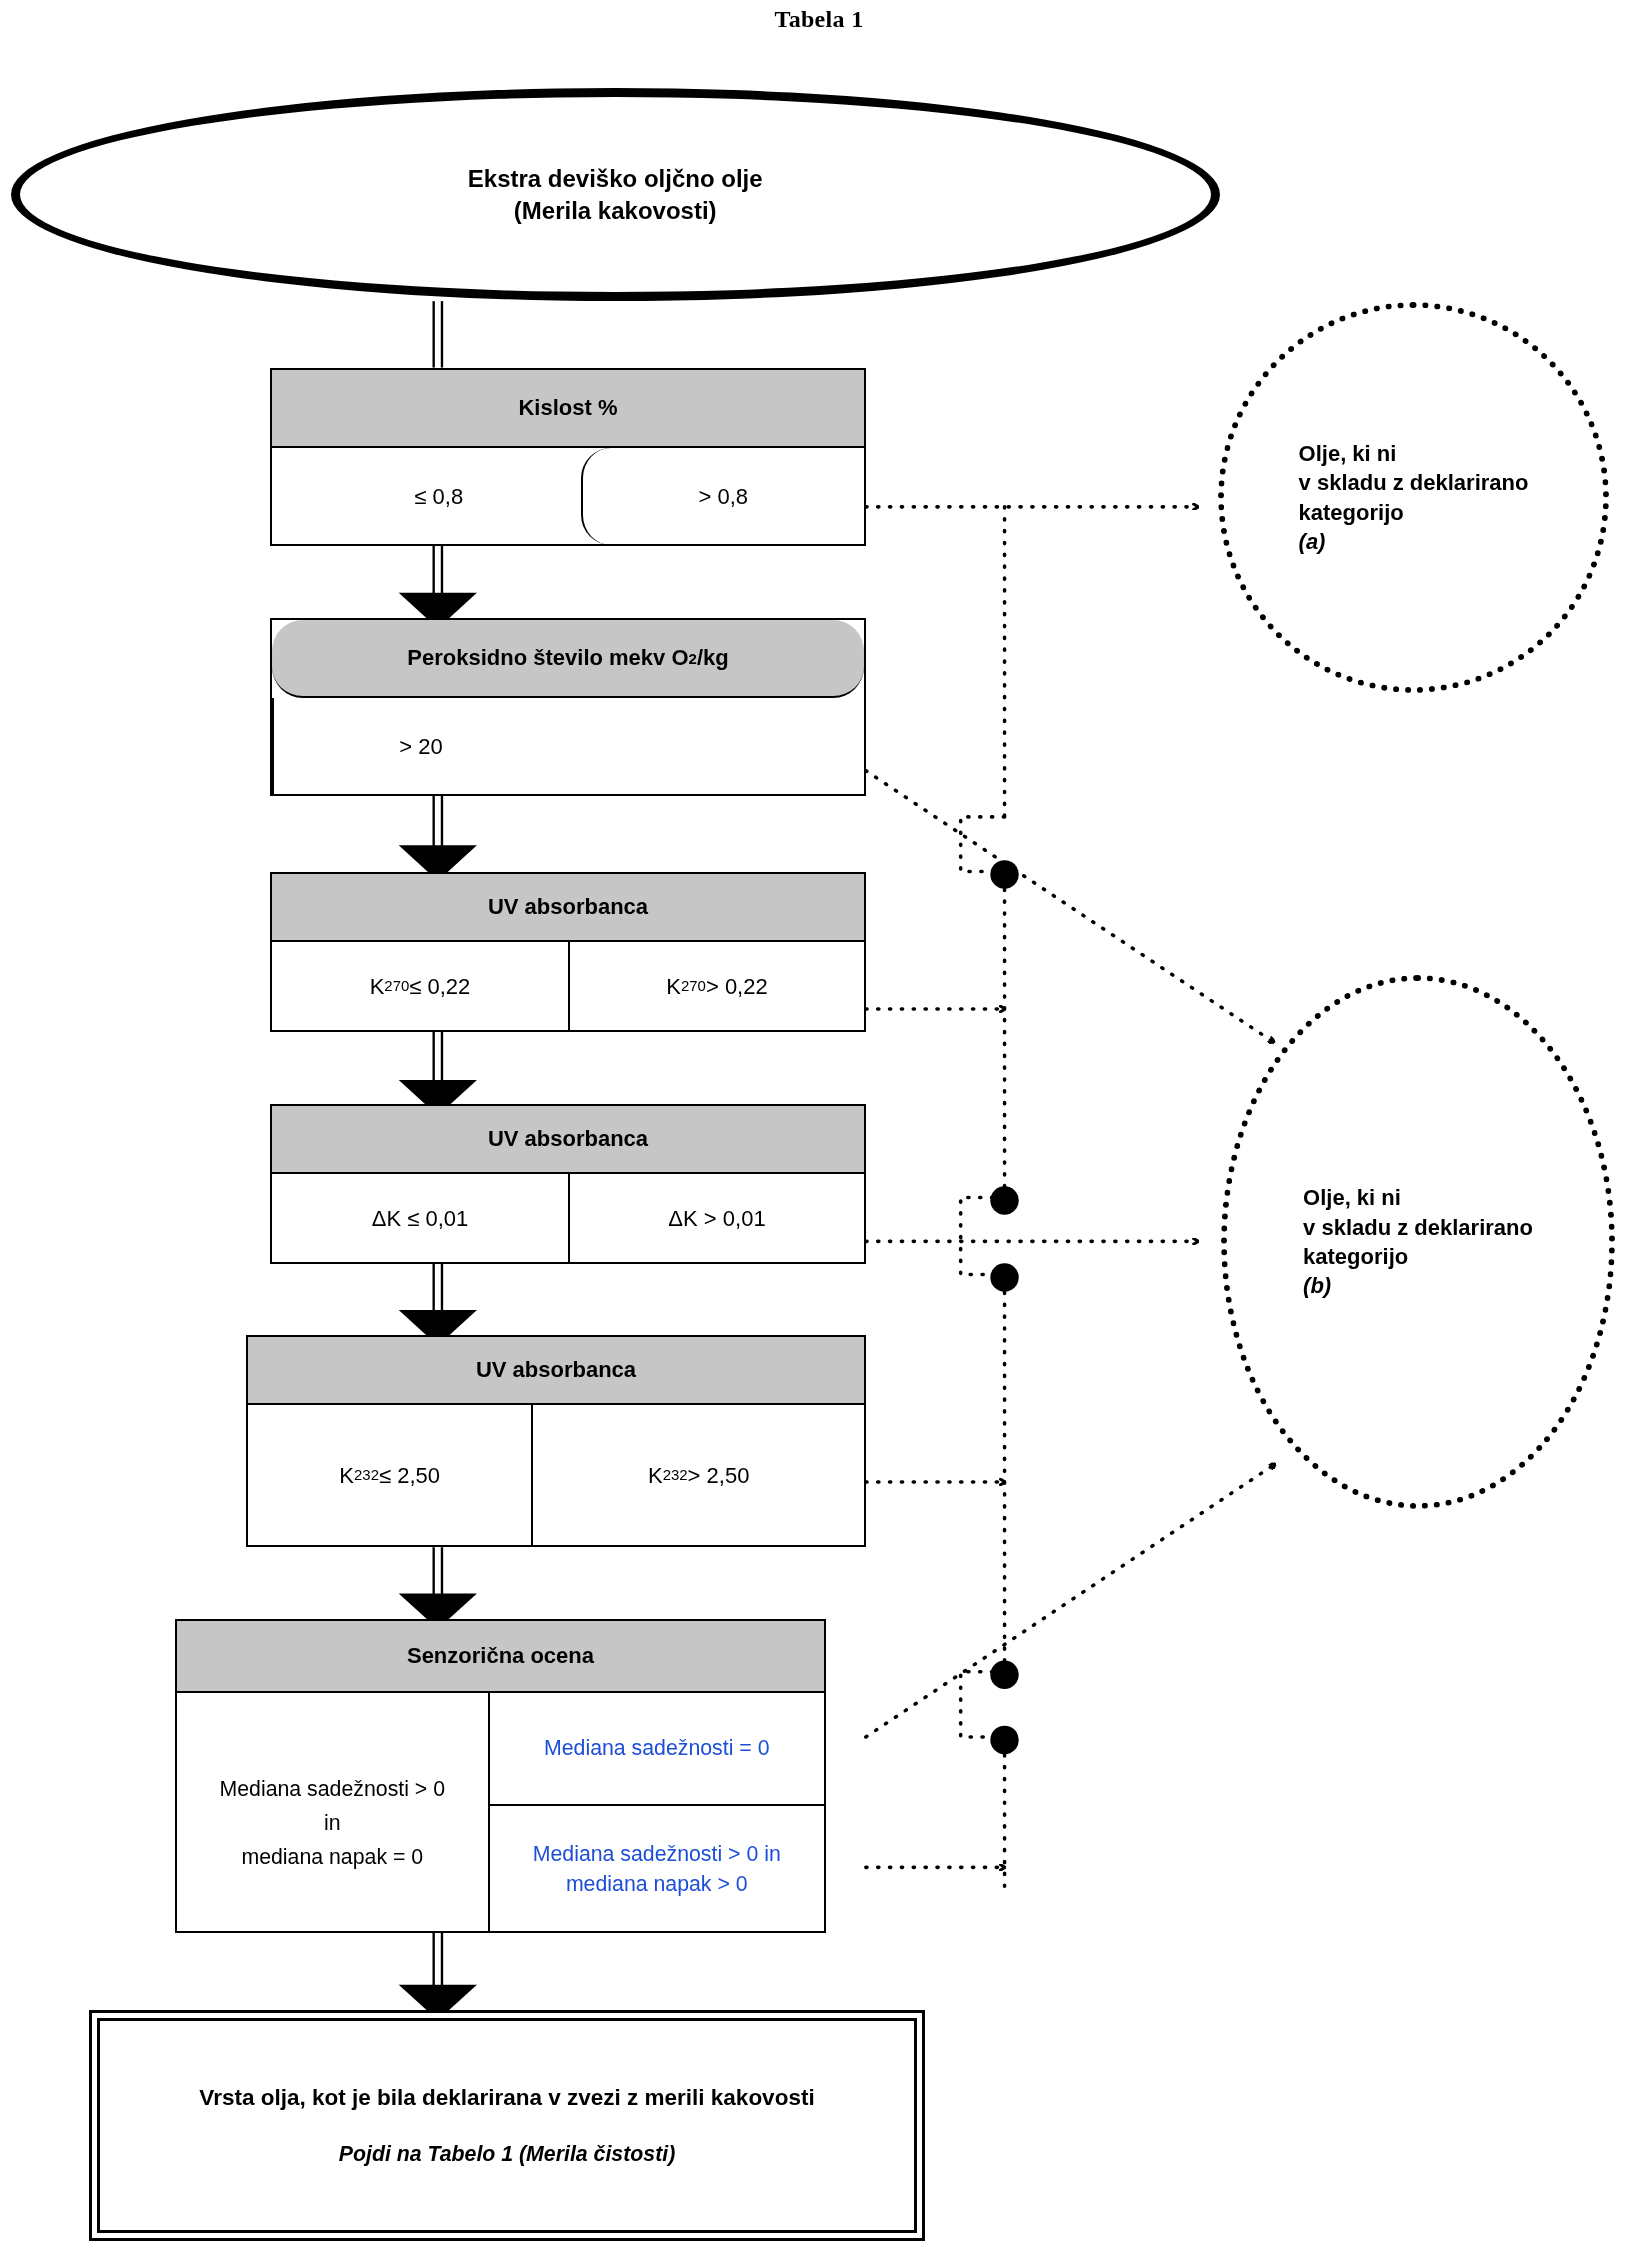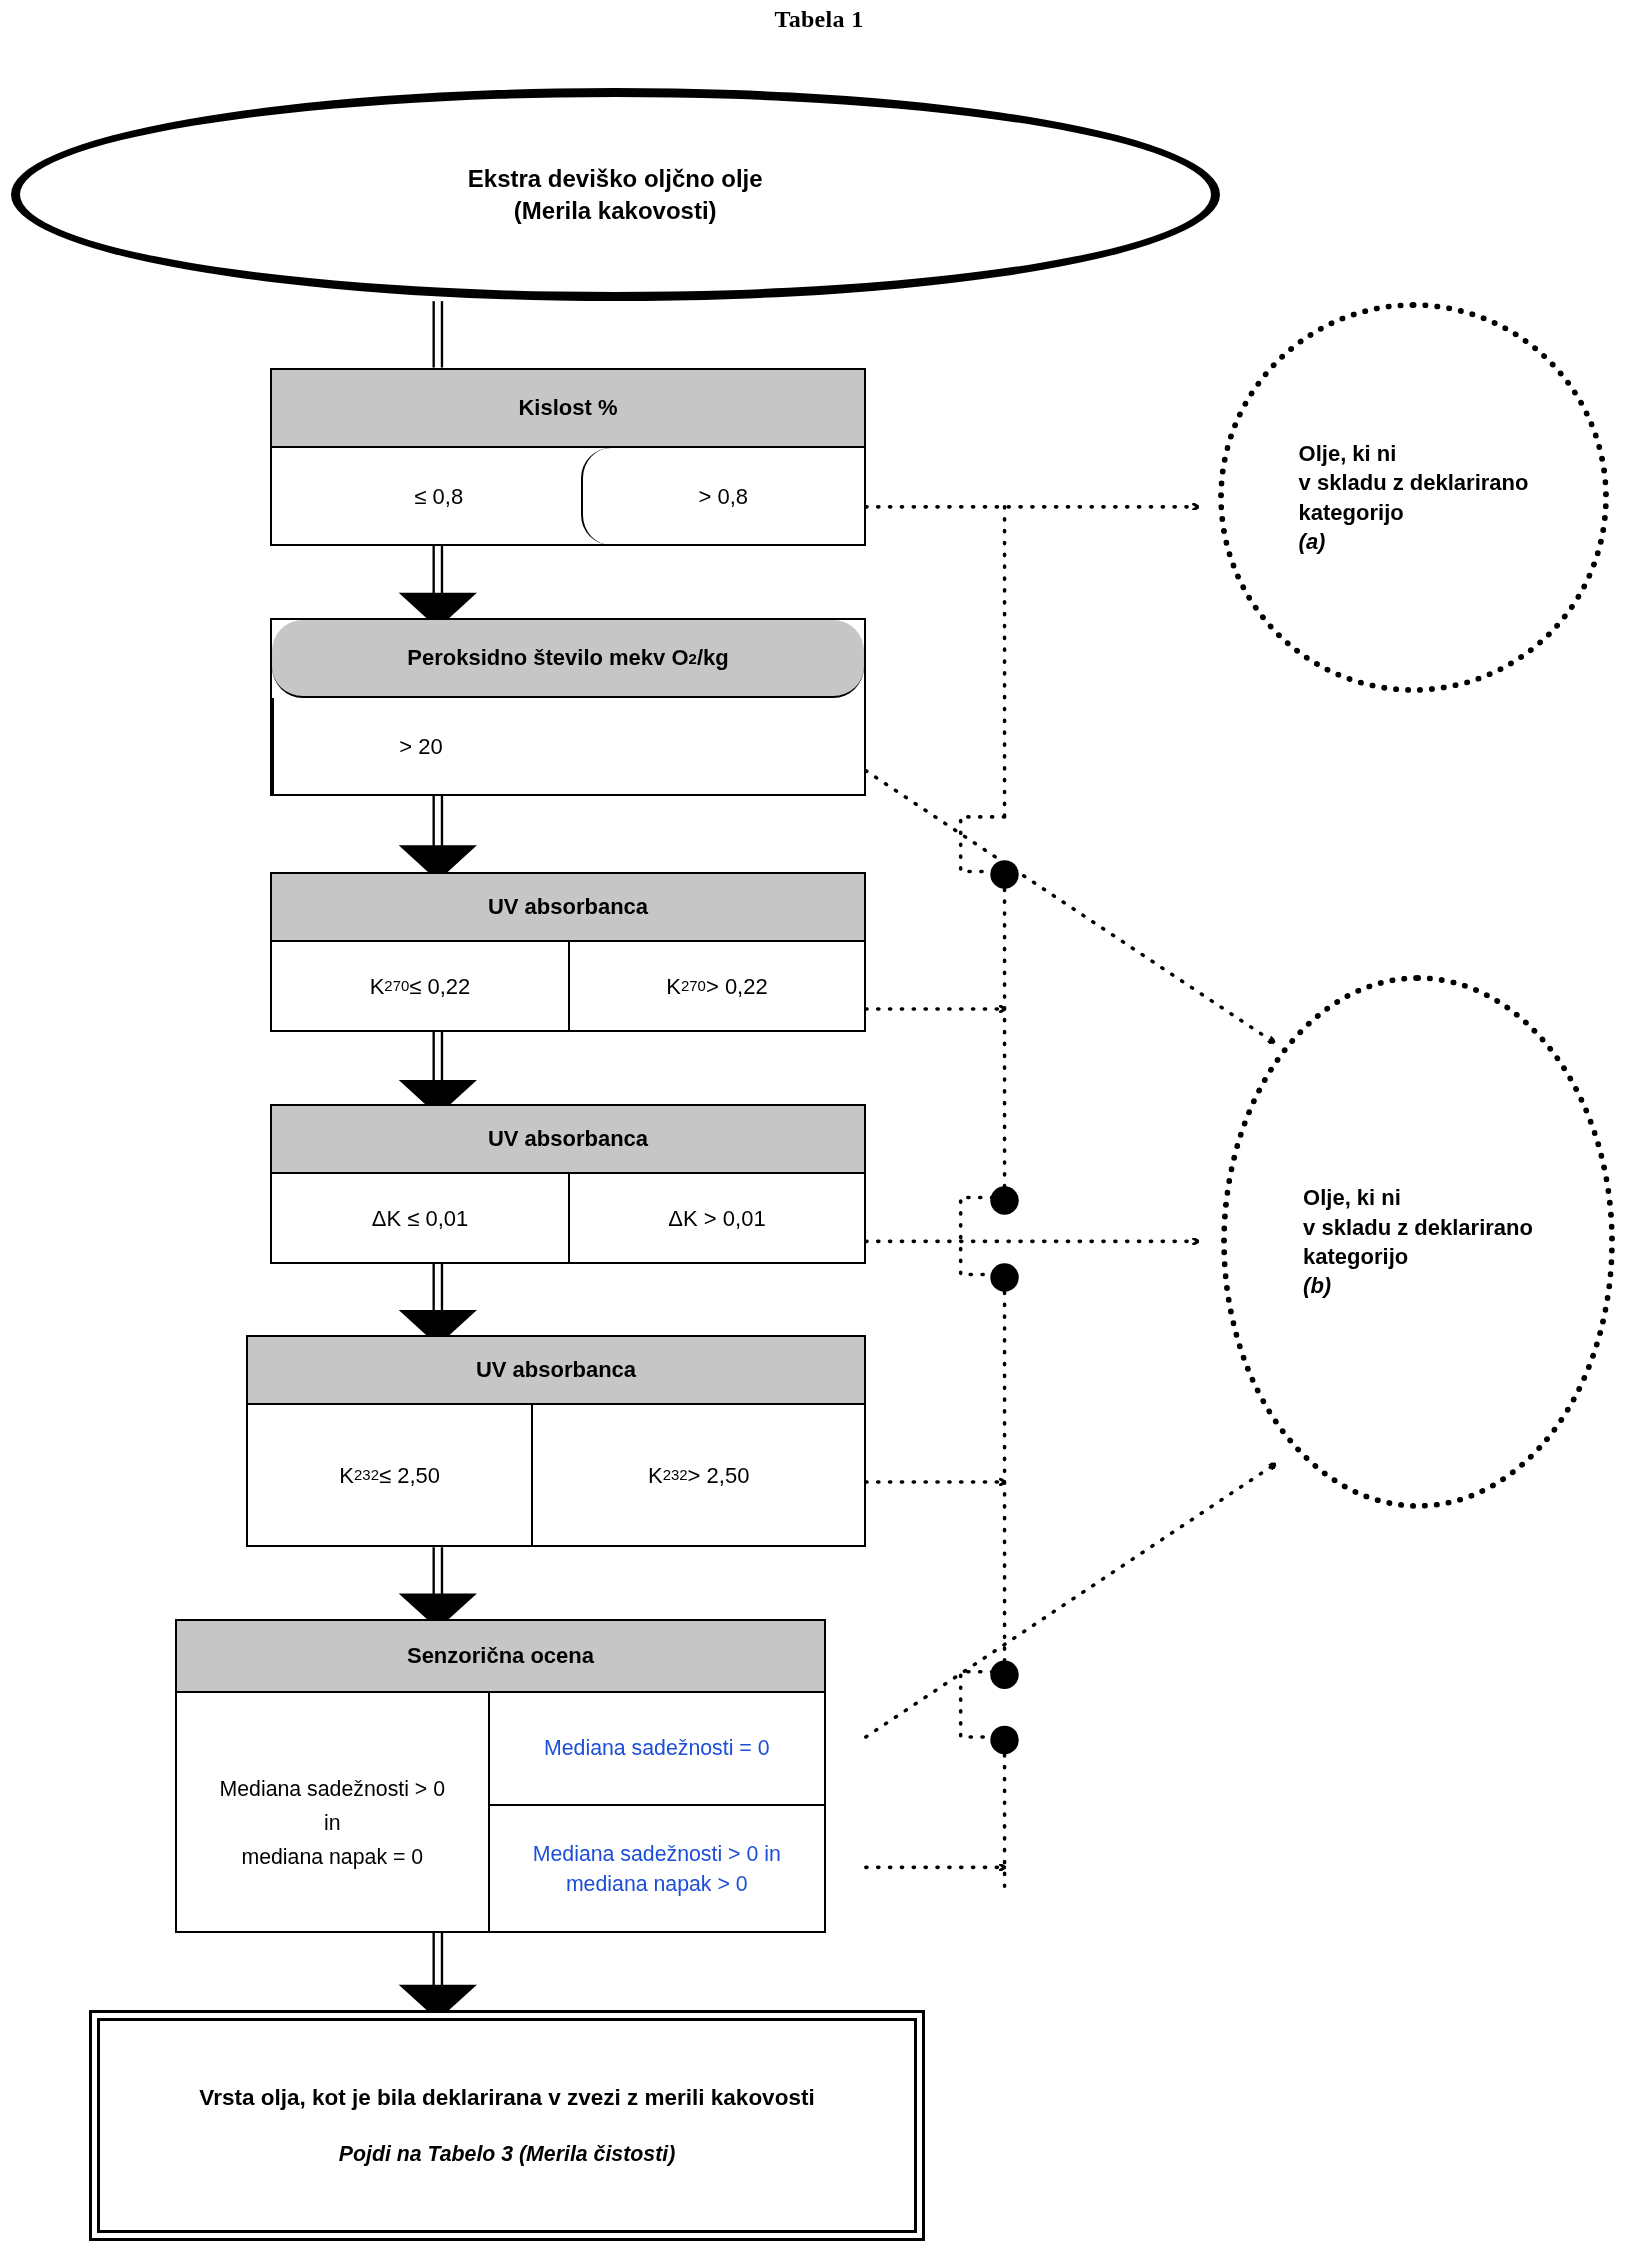--- a/index.html
+++ b/index.html
@@ -248,21 +248,21 @@
             <div>mediana napak &gt; 0</div>
           </div>
         </div>
       </div>
     </div>
   </div>
 
   <div class="abs" id="finalBox" style="left:89px;top:2010px;width:836px;height:231px;">
     <div id="finalInner">
       <div id="finalL1">Vrsta olja, kot je bila deklarirana v zvezi z merili kakovosti</div>
-      <div id="finalL2">Pojdi na Tabelo 3 (Merila čistosti)</div>
+      <div id="finalL2">Pojdi na Tabelo 1 (Merila čistosti)</div>
     </div>
   </div>
 
   <div class="abs oval" style="left:1218px;top:302px;width:391px;height:391px;">
     <div class="oval-txt">
       <div>Olje, ki ni</div>
       <div>v skladu z deklarirano</div>
       <div>kategorijo</div>
       <em>(a)</em>
     </div>

